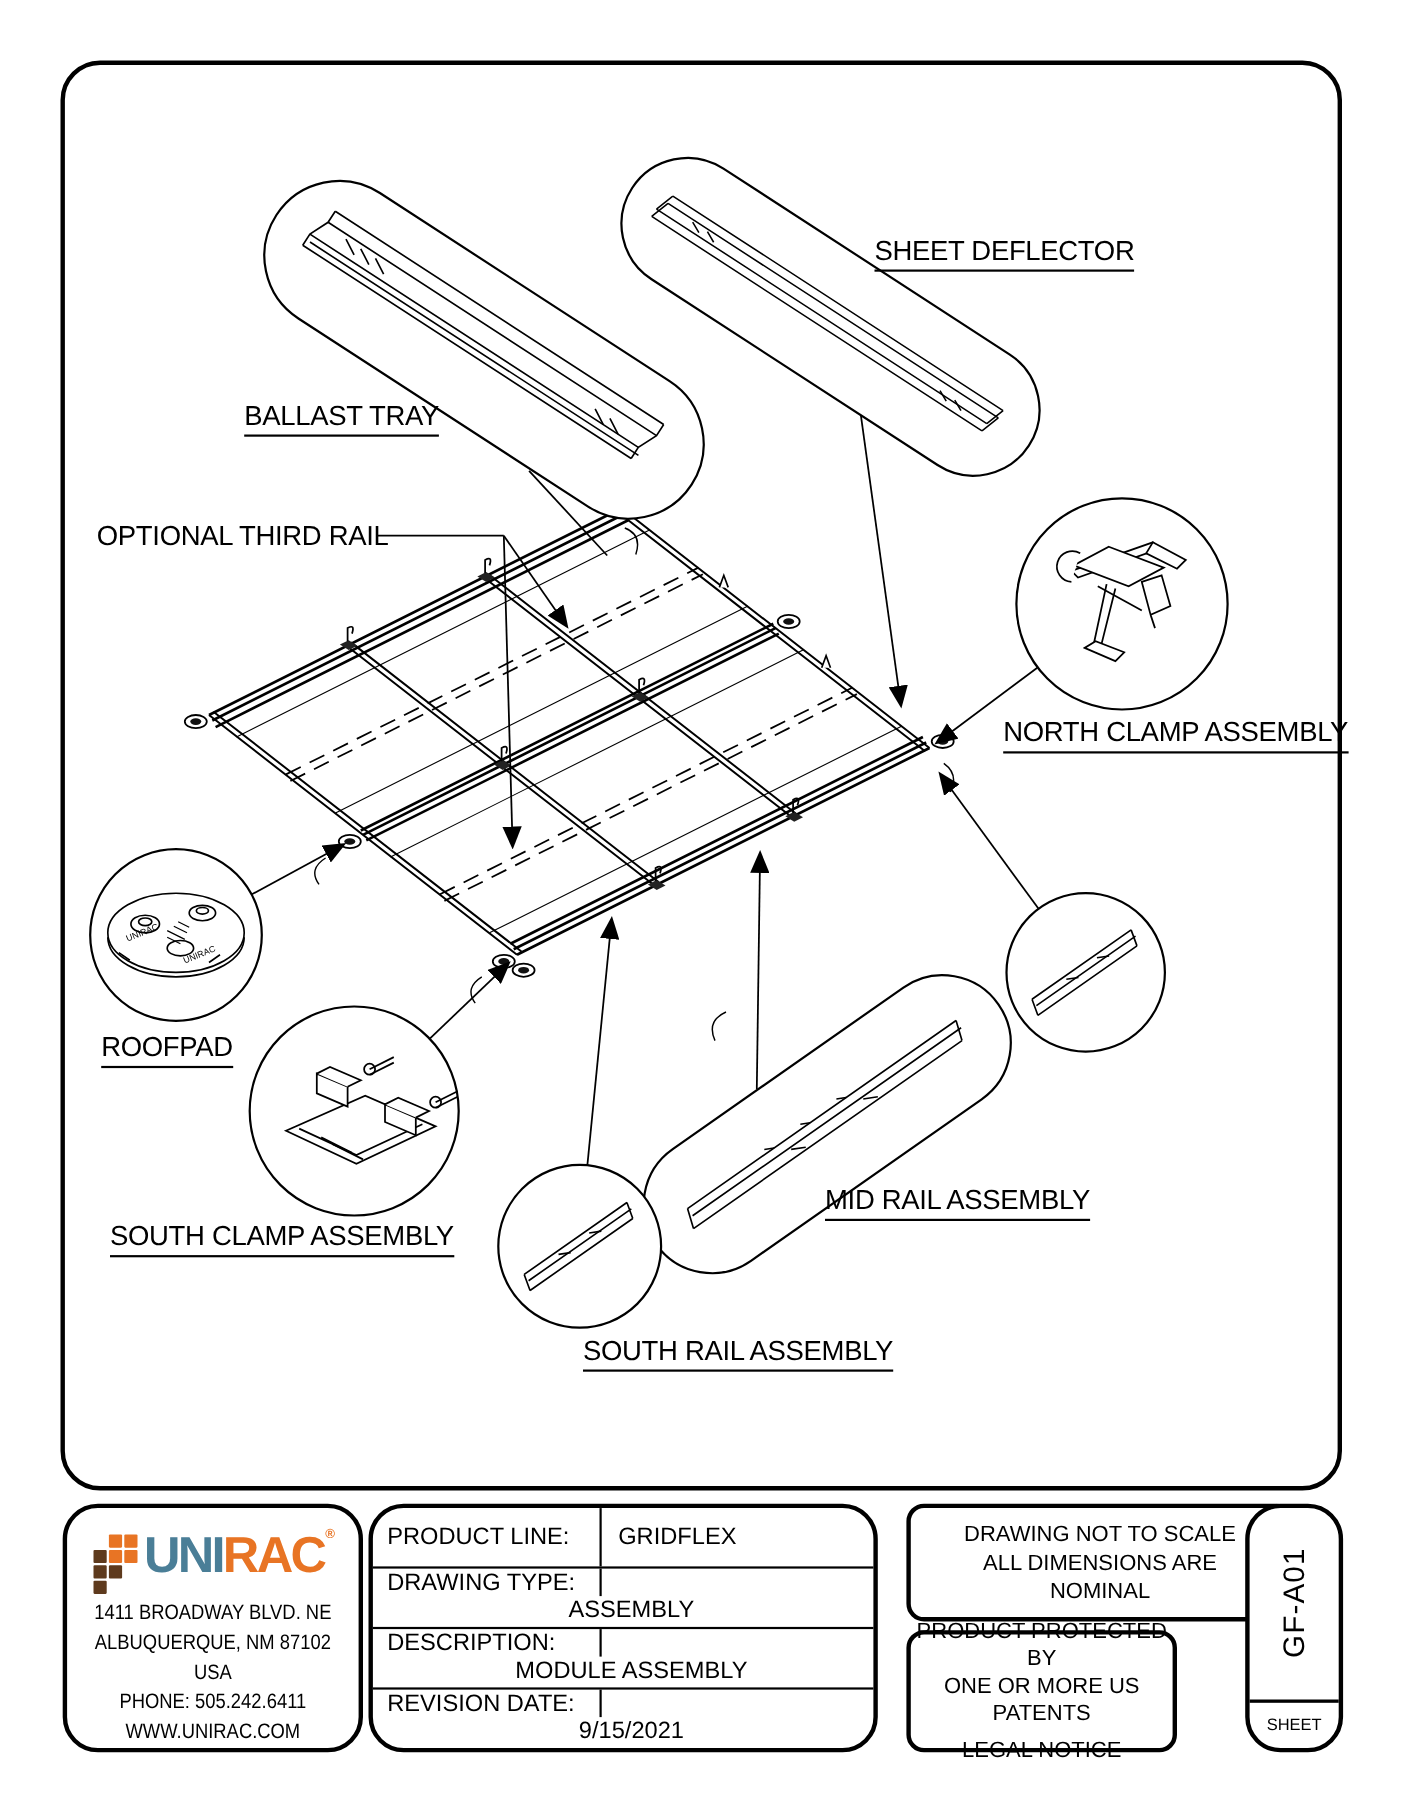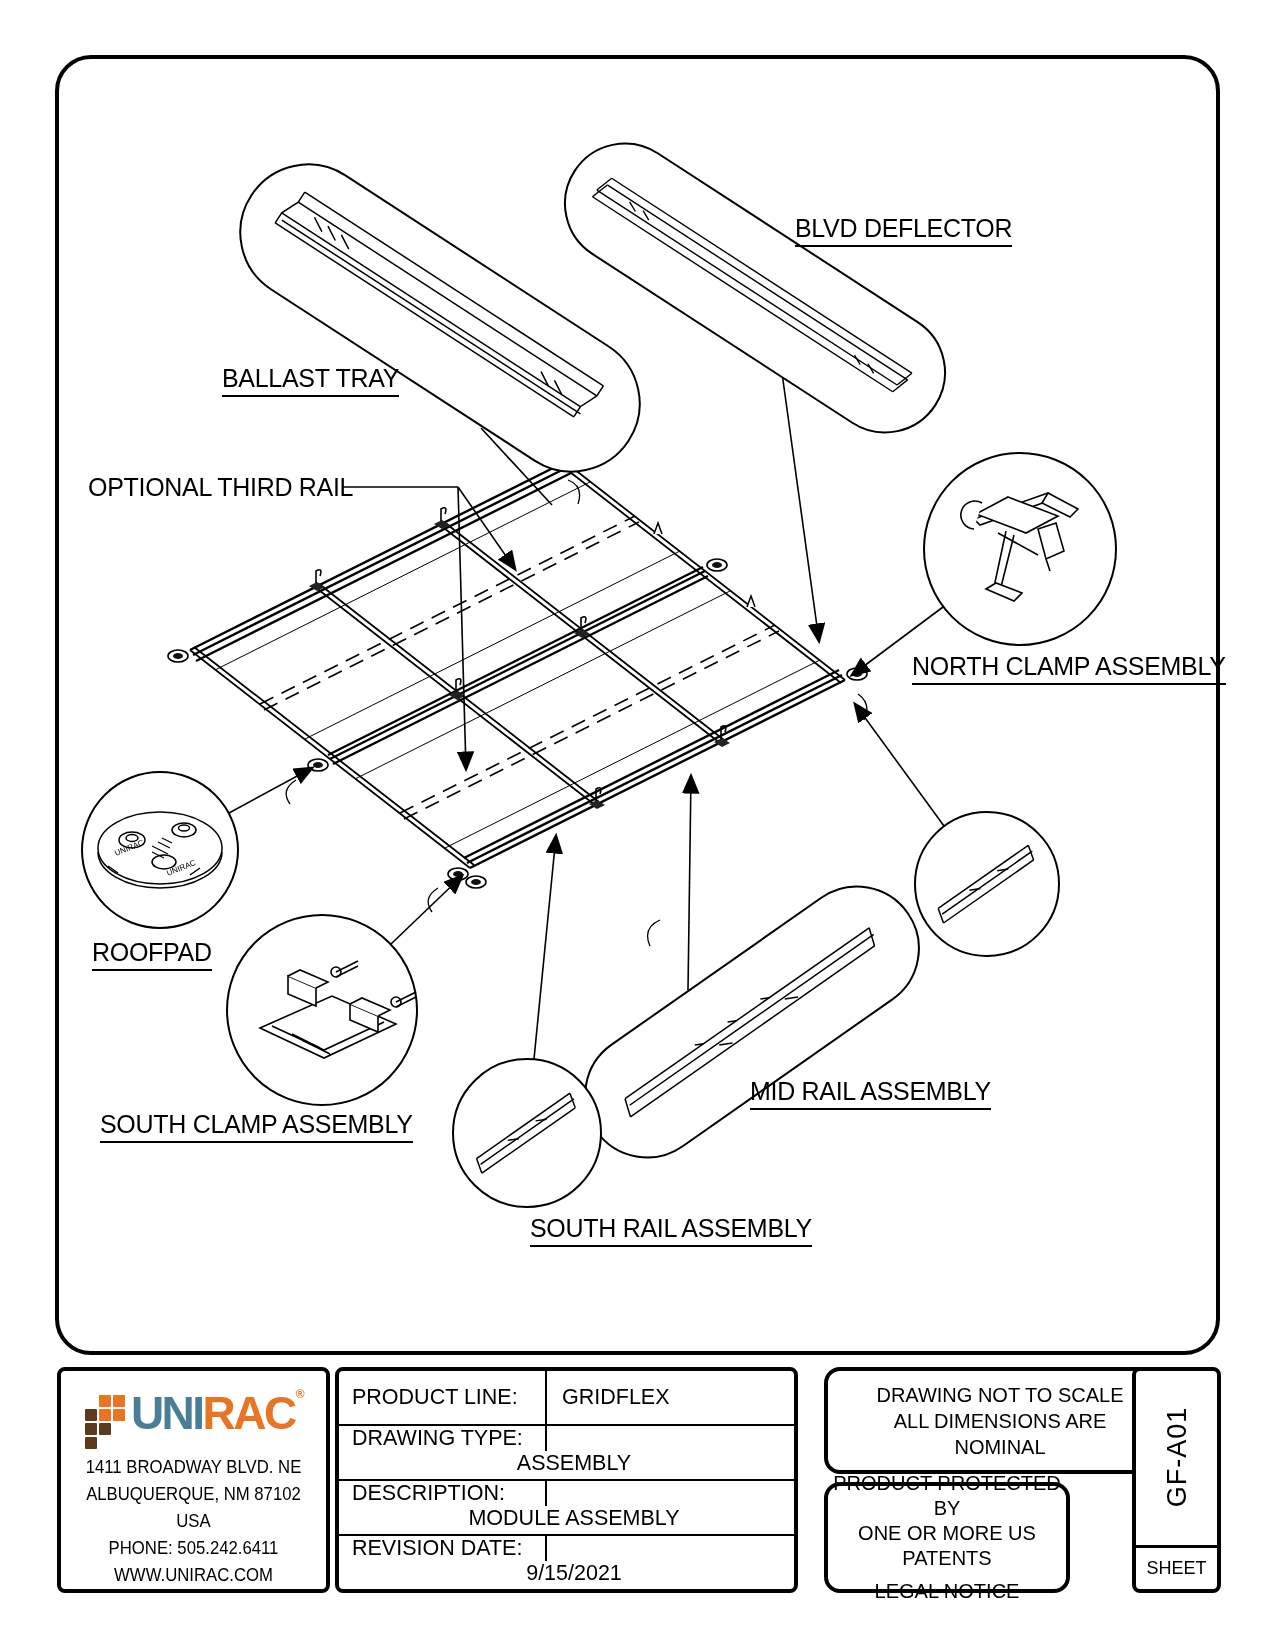--- a/index.html
+++ b/index.html
@@ -12,21 +12,21 @@
     position:absolute;left:55px;top:55px;width:1165px;height:1300px;
     border:4px solid #000;border-radius:36px;box-sizing:border-box;background:#fff;
   }
   #lineart{position:absolute;left:0;top:0;width:1275px;height:1650px;}
   .dlabel{
     position:absolute;font-size:25px;letter-spacing:-0.3px;white-space:nowrap;
     line-height:30px;color:#000;
   }
   .dlabel.u{border-bottom:2.5px solid #000;padding-bottom:2px;}
   
-  .tb-box{position:absolute;border:4px solid #000;border-radius:8px;box-sizing:border-box;background:#fff;}
+  .tb-box{position:absolute;border:4px solid #000;border-radius:32px;box-sizing:border-box;background:#fff;}
   #logo-box{left:57px;top:1367px;width:273px;height:226px;text-align:center;}
   .logo-row{display:flex;justify-content:center;align-items:flex-start;margin-top:16px;height:60px;}
   .logo-mark{display:grid;grid-template-columns:repeat(3,12px);grid-auto-rows:12px;gap:2px;margin:8px 6px 0 0;}
   .logo-mark i{display:block;border-radius:1px;}
   .logo-mark i.o{background:#e87424;}
   .logo-mark i.b{background:#5e3a1d;}
   .logo-mark i.e{background:transparent;}
   .logo-text{font-size:46px;font-weight:bold;line-height:52px;letter-spacing:-2.5px;}
   .logo-uni{color:#4a7e97;}
   .logo-rac{color:#e87424;}
@@ -45,21 +45,21 @@
               display:flex;flex-direction:column;justify-content:center;text-align:center;
               font-size:20px;line-height:25px;}
   .note-divider{height:3px;background:#000;margin:4px 14px;}
   #sheet-box{left:1132px;top:1367px;width:89px;height:226px;}
   .sheet-number{
     position:absolute;left:50%;top:86px;transform:translate(-50%,-50%) rotate(-90deg);
     font-size:27px;letter-spacing:1px;white-space:nowrap;
   }
   .sheet-divider{position:absolute;left:0;right:0;top:174px;height:3px;background:#000;}
   .sheet-label{position:absolute;left:0;right:0;top:177px;bottom:0;display:flex;
-    align-items:center;justify-content:center;font-size:18px;}
+    align-items:center;justify-content:center;font-size:15px;}
 </style>
 </head>
 <body>
 
 <div id="page">
 
   <div class="drawing-frame"></div>
 
   <svg id="lineart" viewBox="0 0 1275 1650">
     <defs>
@@ -203,21 +203,21 @@
       <ellipse cx="24" cy="-20" rx="12" ry="7"></ellipse>
       <ellipse cx="24" cy="-22" rx="5.5" ry="3"></ellipse>
       <ellipse cx="4" cy="12" rx="12" ry="7"></ellipse>
       <path d="M-8,-4 l16,8 M-2,-8 l12,6 M-8,2 l12,6 M2,-12 l10,5" fill="none" stroke-width="1.1"></path>
       <path d="M-52,16 l10,7 M40,18 l-10,7" fill="none"></path>
       <text x="-44" y="6" font-size="8" transform="rotate(-22 -44 6)" stroke="none" fill="#000" font-family="Liberation Sans, sans-serif">UNIRAC</text>
       <text x="8" y="26" font-size="8" transform="rotate(-22 8 26)" stroke="none" fill="#000" font-family="Liberation Sans, sans-serif">UNIRAC</text>
     </g>
   </svg>
 
-  <div class="dlabel u" style="left:795px;top:213px">BLVD DEFLECTOR</div>
+  <div class="dlabel u" style="left:795px;top:213px">SHEET DEFLECTOR</div>
   <div class="dlabel u" style="left:222px;top:363px">BALLAST TRAY</div>
   <div class="dlabel" style="left:88px;top:472px">OPTIONAL THIRD RAIL</div>
   <div class="dlabel u" style="left:912px;top:651px">NORTH CLAMP ASSEMBLY</div>
   <div class="dlabel u" style="left:92px;top:937px">ROOFPAD</div>
   <div class="dlabel u" style="left:530px;top:1213px">SOUTH RAIL ASSEMBLY</div>
   <div class="dlabel u" style="left:100px;top:1109px">SOUTH CLAMP ASSEMBLY</div>
   <div class="dlabel u" style="left:750px;top:1076px">MID RAIL ASSEMBLY</div>
 
   <div class="tb-box" id="logo-box">
     <div class="logo-row">

